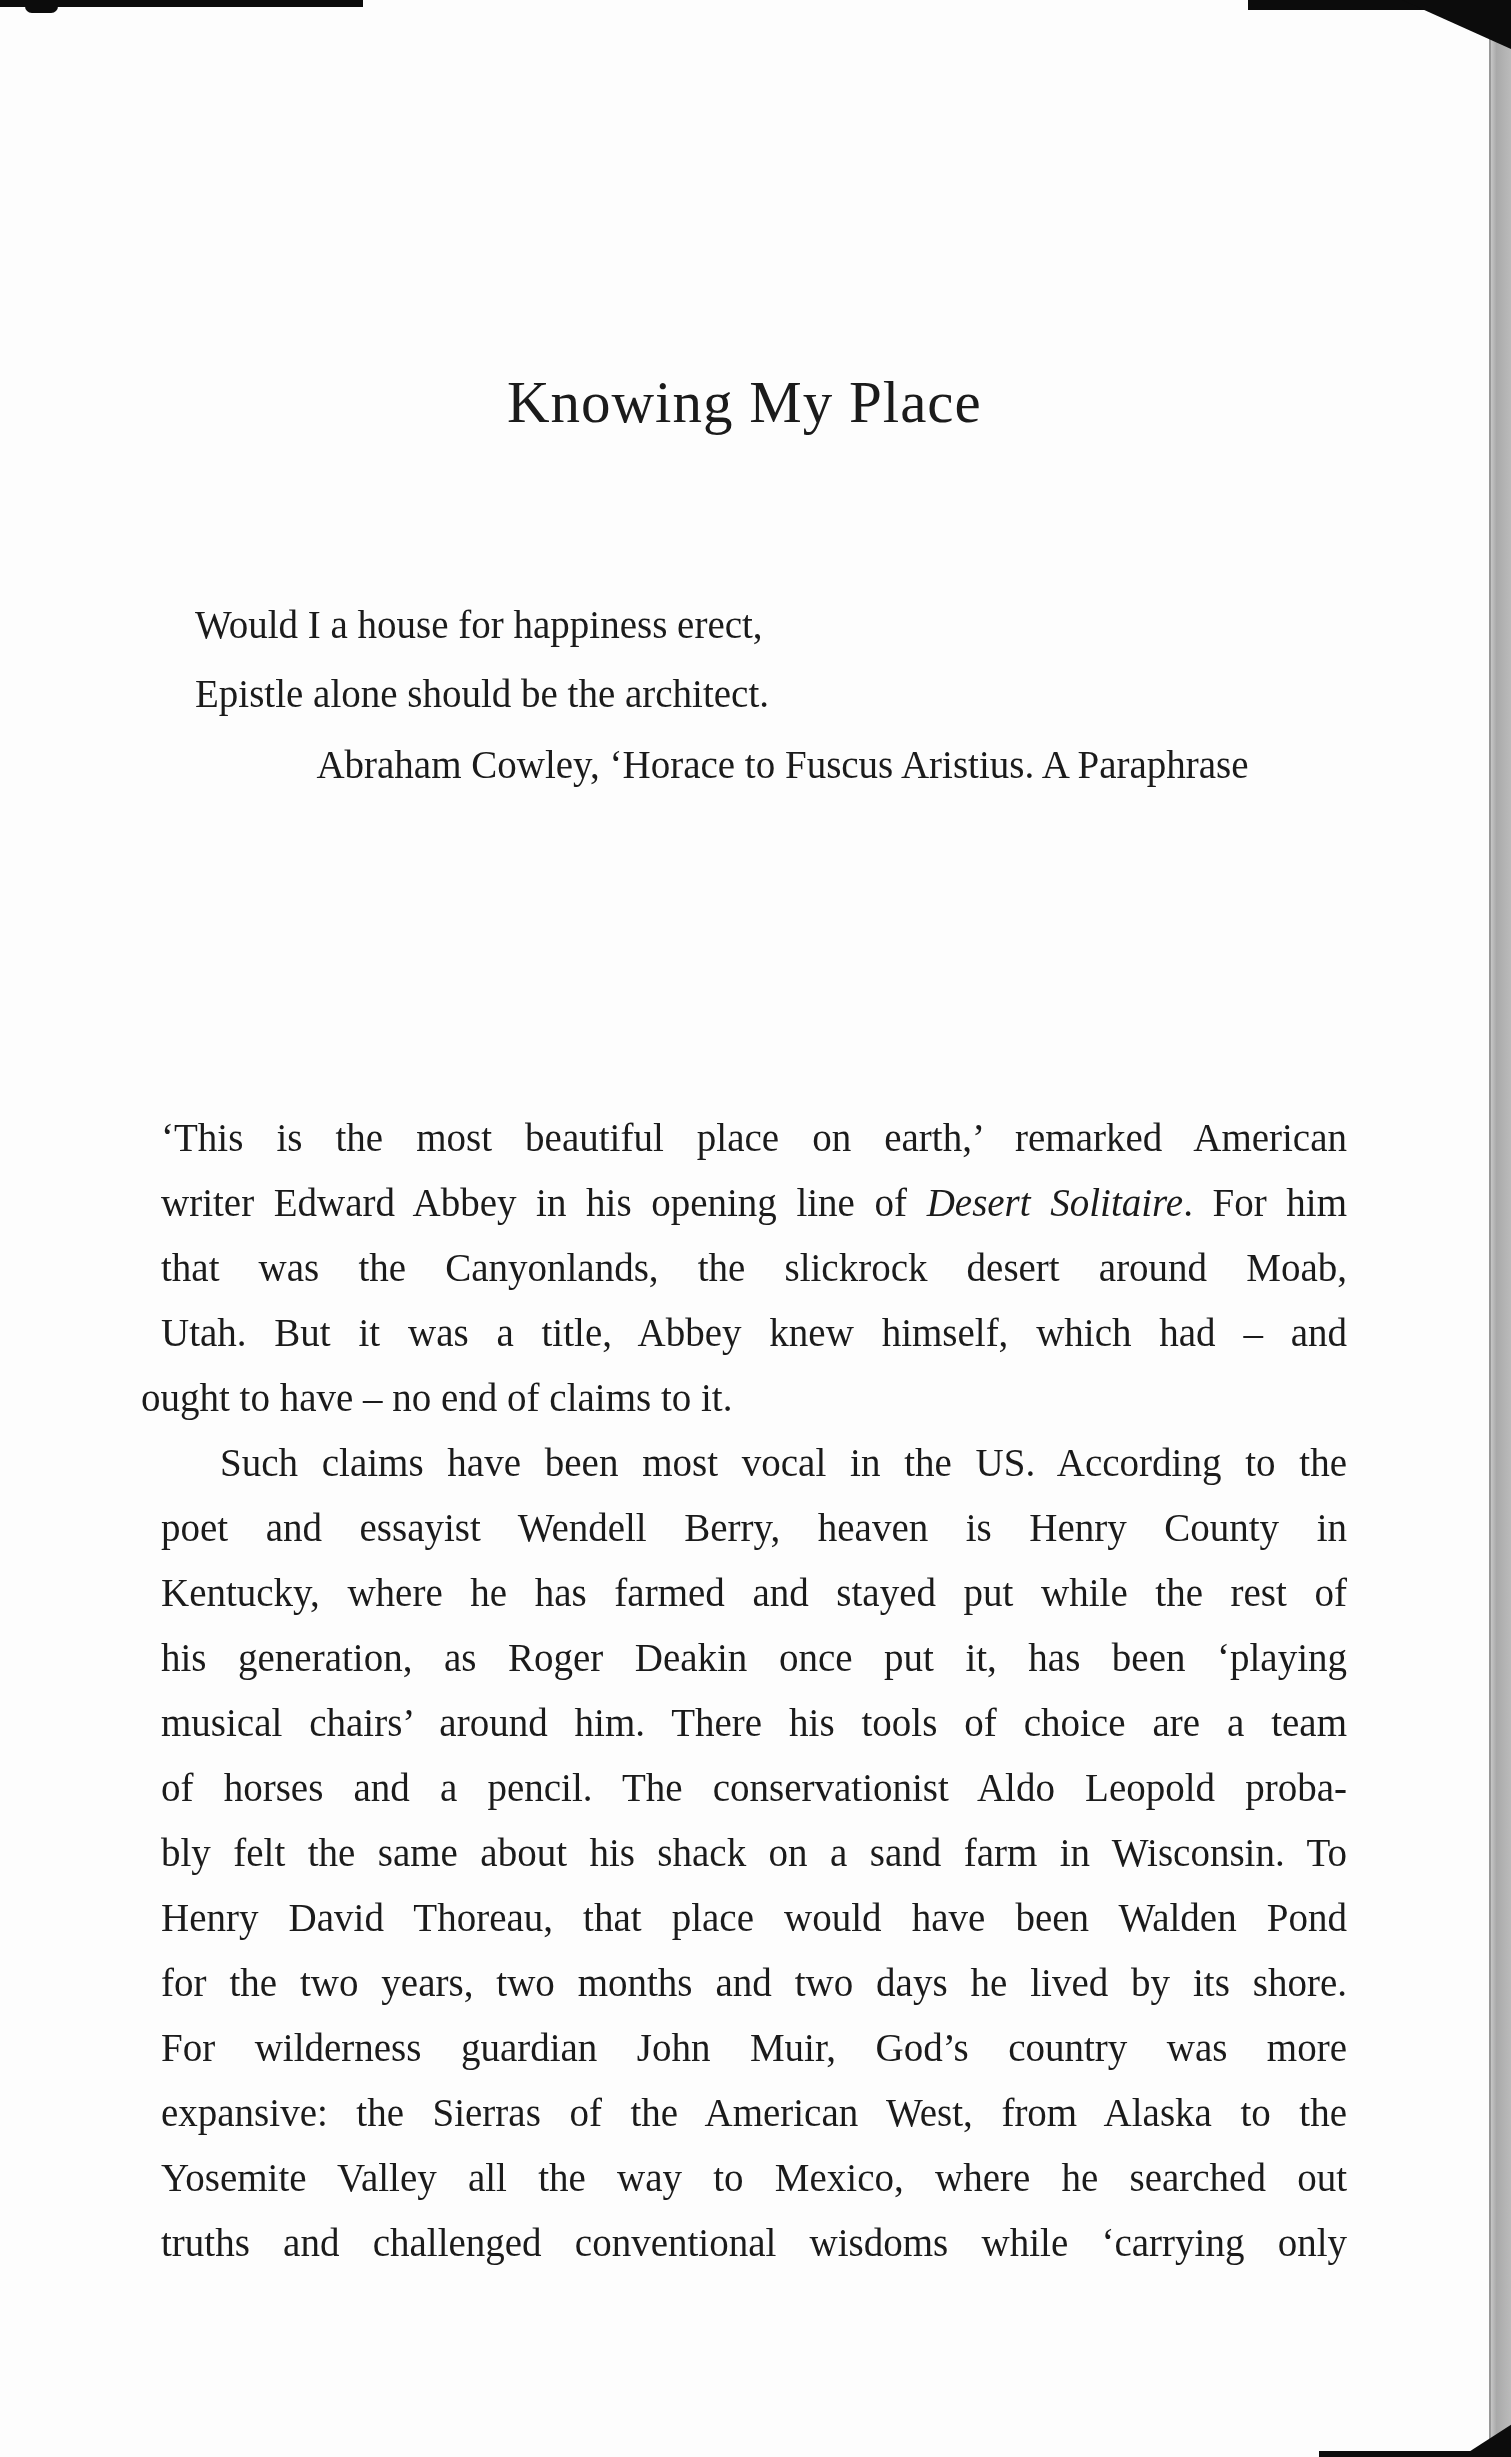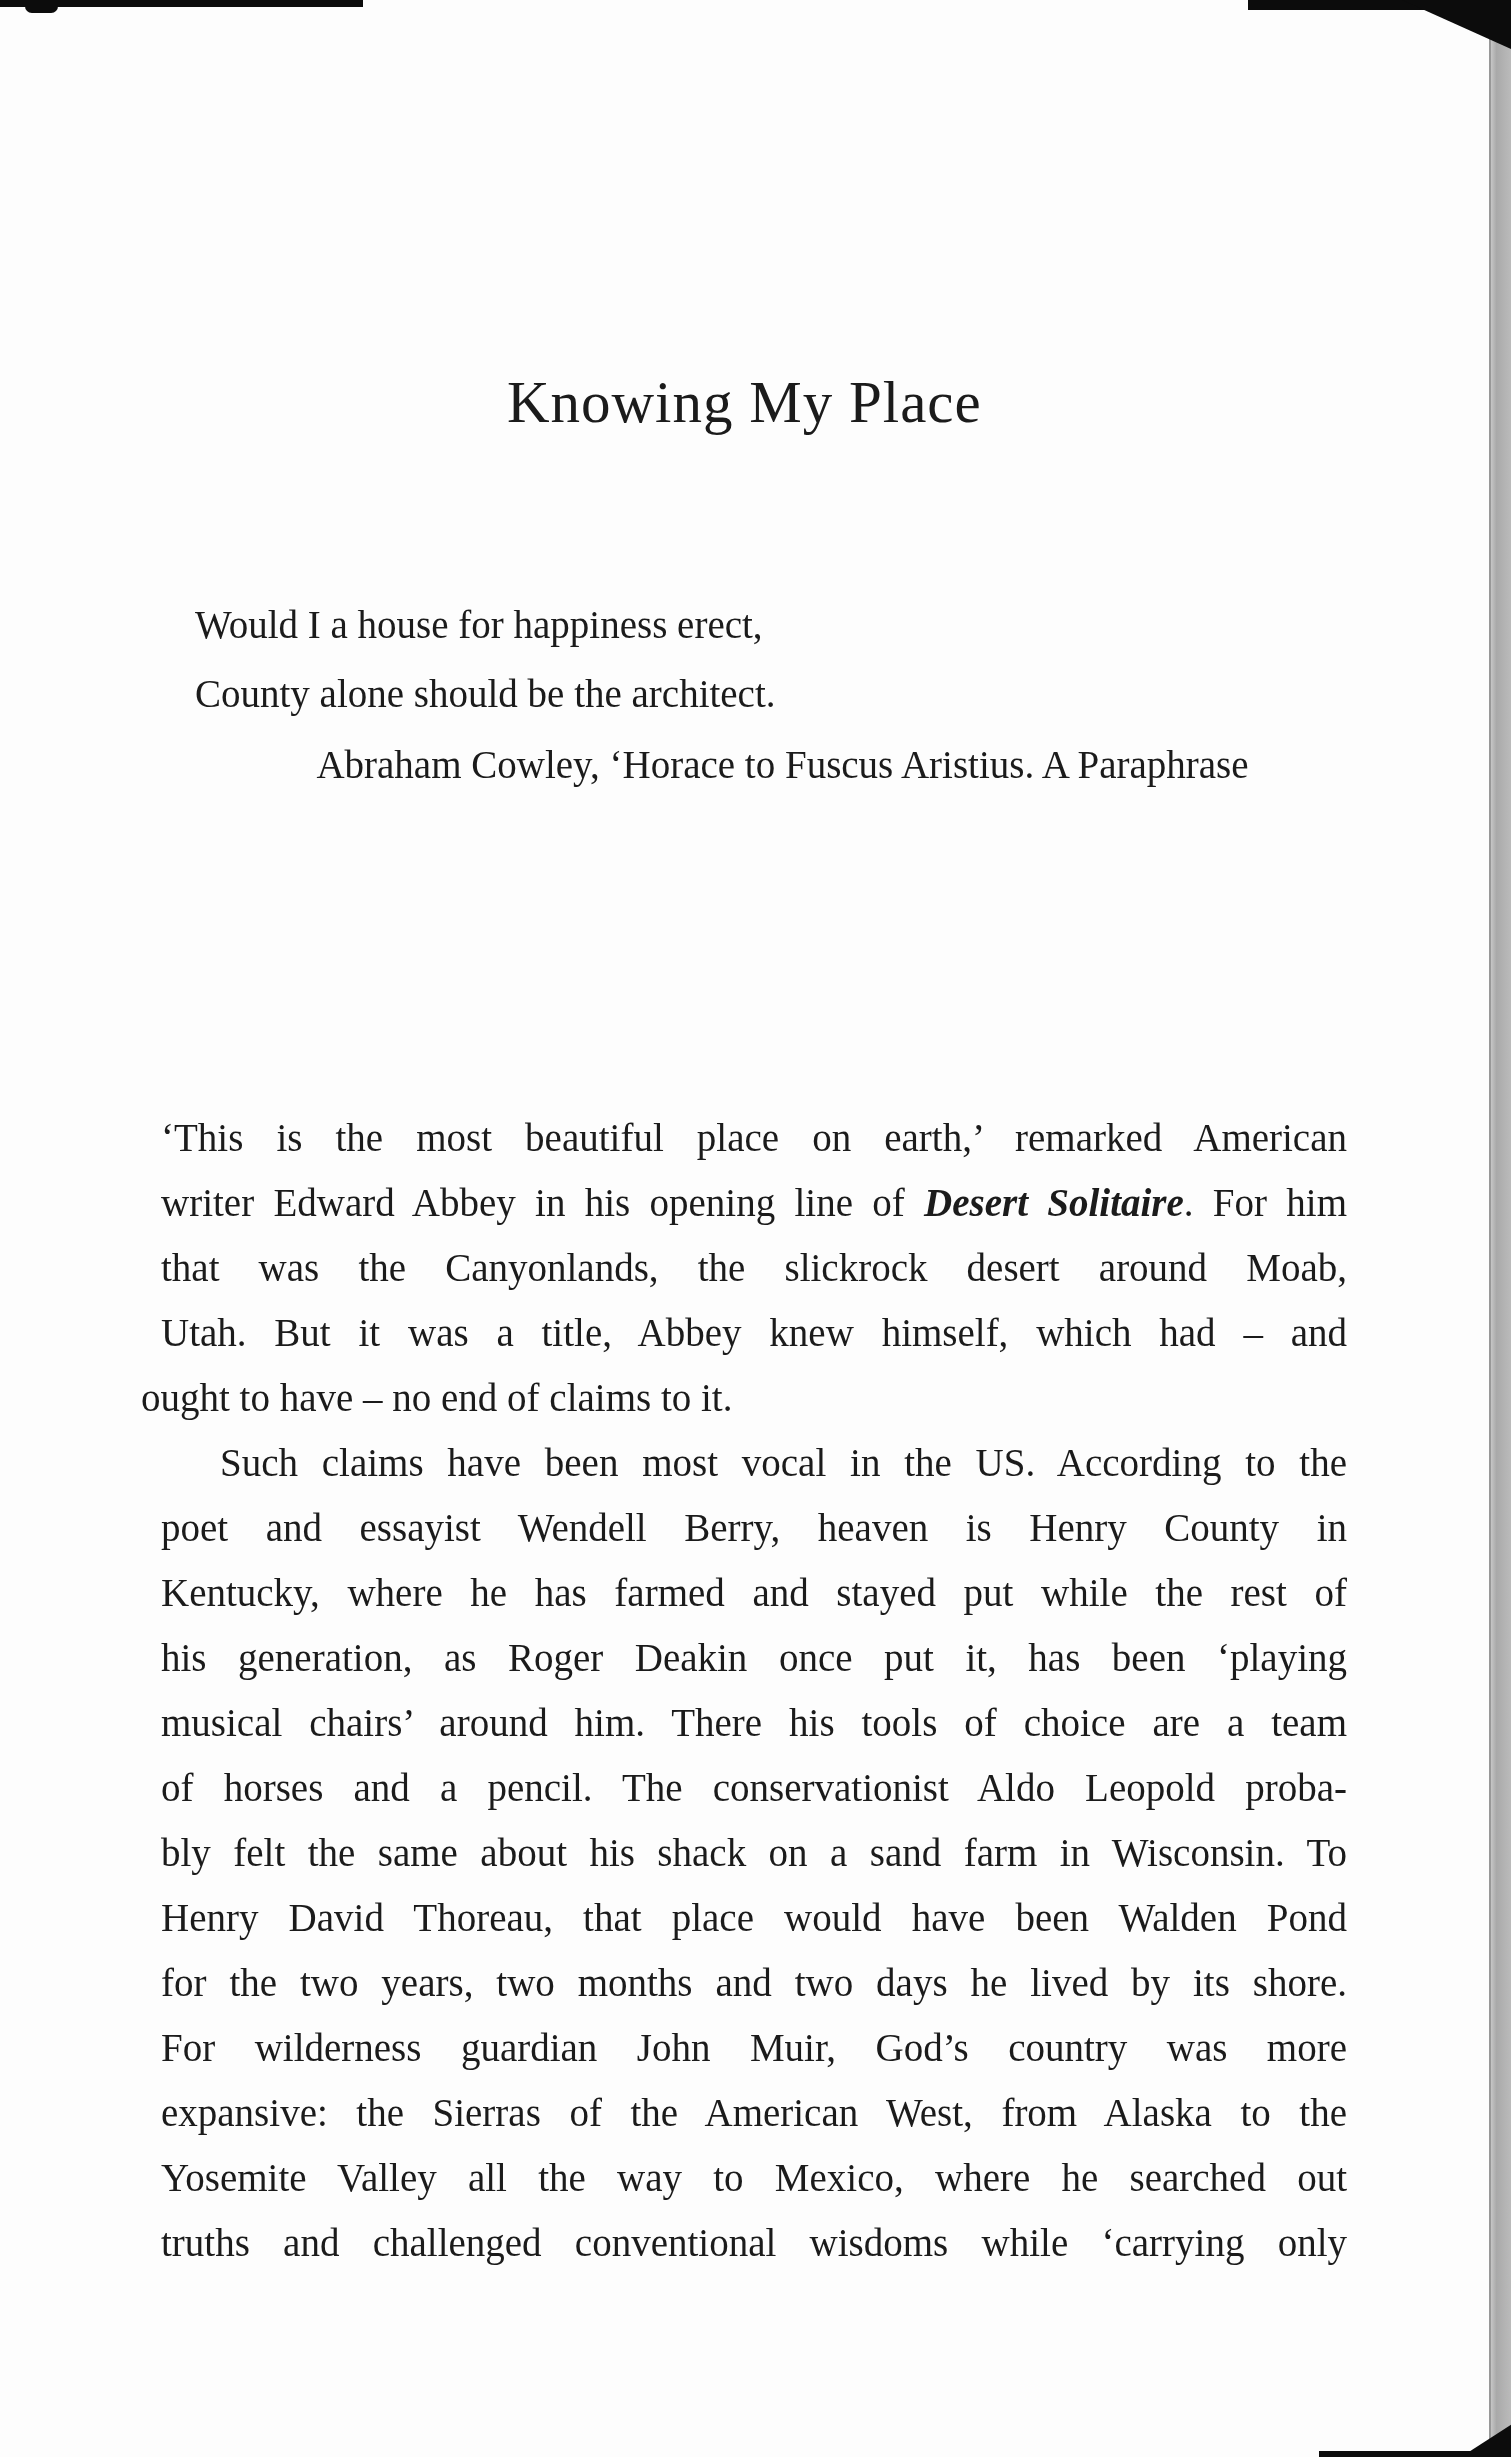--- a/index.html
+++ b/index.html
@@ -30,39 +30,39 @@
     font-size:59px;font-weight:normal;line-height:59px;
     text-align:center;letter-spacing:1px;
   }
   .epigraph{position:absolute;left:195px;top:590px;width:1151px;font-size:39px;line-height:69px;}
   .attribution{position:absolute;left:207px;top:731px;width:1151px;font-size:39px;line-height:67px;}
   .attribution .line{text-align:center;}
   .bodytext{position:absolute;left:141px;top:1105px;width:1206px;font-size:39px;line-height:65px;}
   .bodytext .line{text-align:justify;text-align-last:left;}
   .bodytext .line.just{text-align-last:justify;margin-left:20px;}
   .line.indent{text-indent:59px;}
-  .line i{font-style:italic;font-weight:bold;}
+  .line i{font-style:italic;}
 </style>
 </head>
 <body>
 
 <div class="page">
   <div class="deco edge-right"></div>
   <div class="deco strip-top-left"></div>
   <div class="deco blob-top-left"></div>
   <div class="deco strip-top-right"></div>
   <div class="deco wedge-top-right"></div>
   <div class="deco wedge-bottom-right"></div>
   <div class="deco strip-bottom-right"></div>
 
   <h1 class="title">Knowing My Place</h1>
 
   <div class="epigraph">
       <div class="line"><span>Would I a house for happiness erect,</span></div>
-      <div class="line"><span>County alone should be the architect.</span></div>
+      <div class="line"><span>Epistle alone should be the architect.</span></div>
     </div>
 
   <div class="attribution">
       <div class="line"><span>Abraham Cowley, ‘Horace to Fuscus Aristius. A Paraphrase</span></div>
     </div>
 
   <div class="bodytext">
       <div class="line just"><span>‘This is the most beautiful place on earth,’ remarked American</span></div>
       <div class="line just"><span>writer Edward Abbey in his opening line of </span><i>Desert Solitaire</i><span>. For him</span></div>
       <div class="line just"><span>that was the Canyonlands, the slickrock desert around Moab,</span></div>

